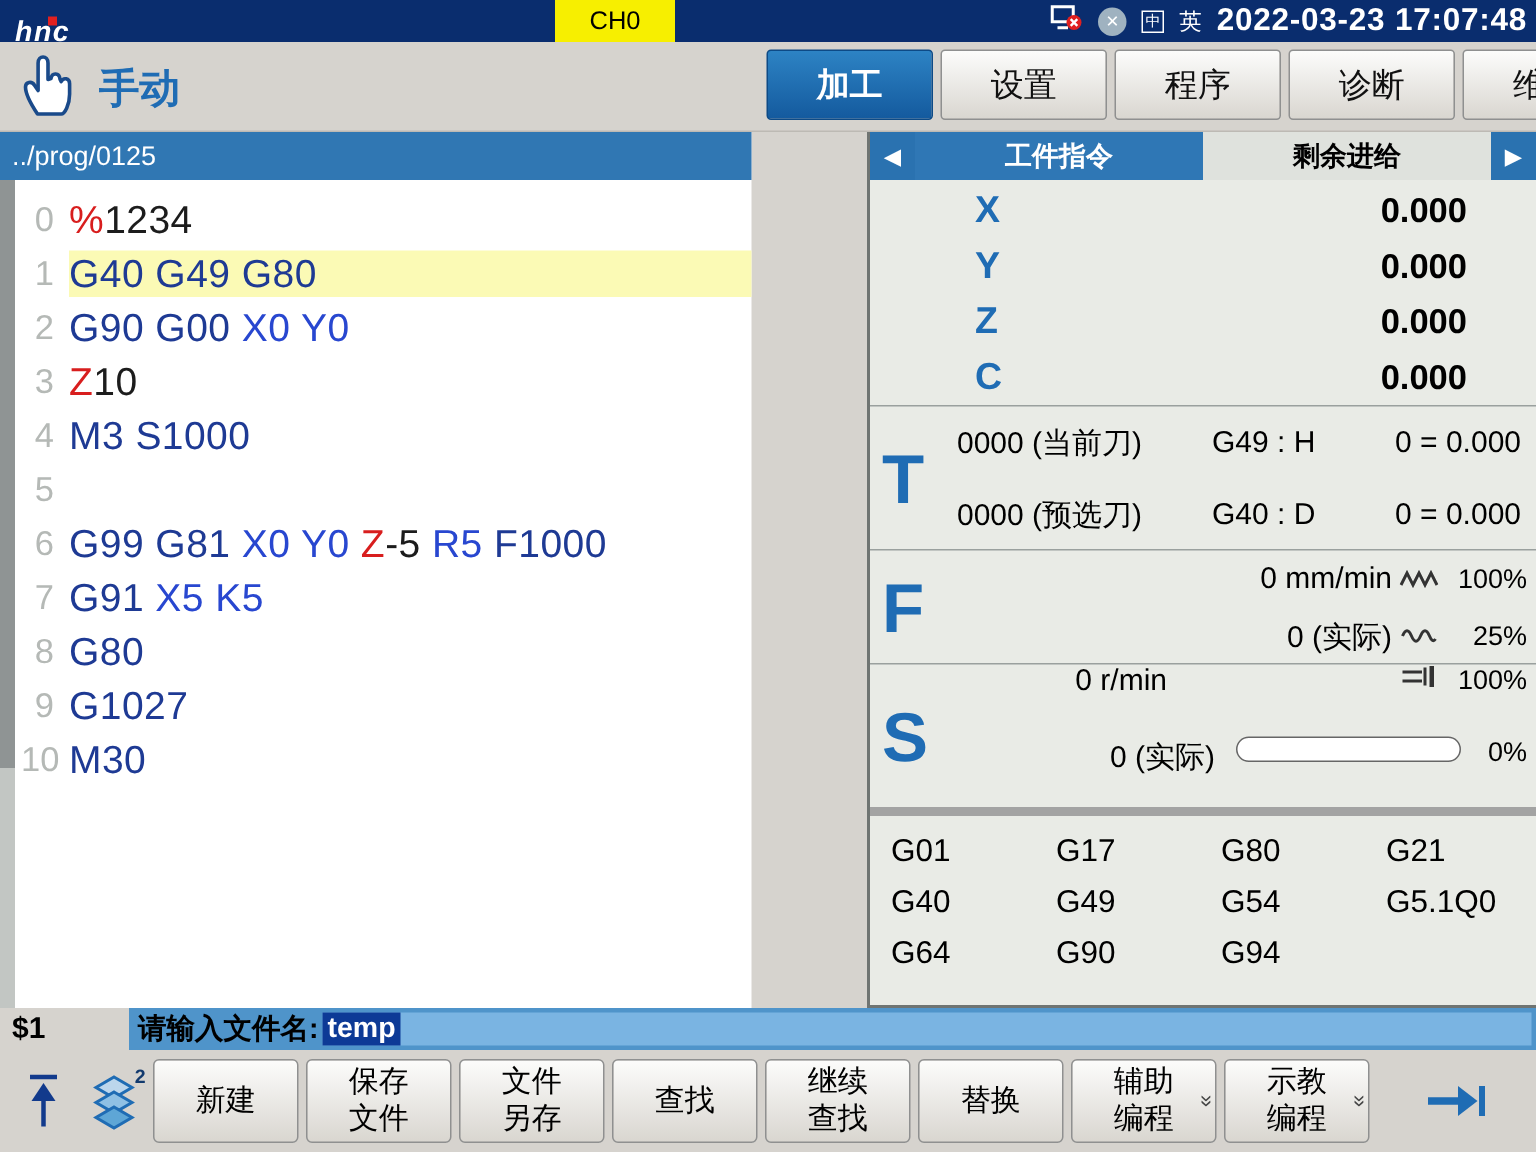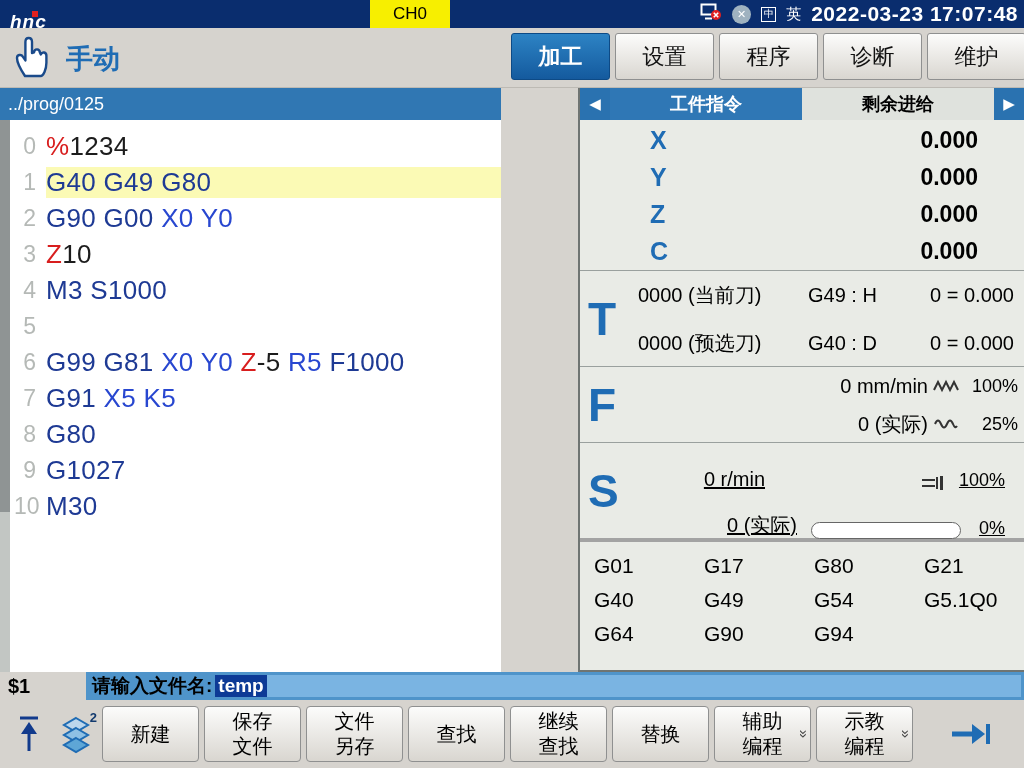--- a/index.html
+++ b/index.html
@@ -16,21 +16,21 @@
   .close-circle { width:19px; height:19px; border-radius:50%; background:#9fb2c0; color:#fff; font-size:11px; font-weight:bold; display:flex; align-items:center; justify-content:center; }
   .lang-box { width:15px; height:15px; border:1px solid #fff; color:#fff; font-size:10px; display:flex; align-items:center; justify-content:center; }
   .lang-text { font-size:15px; }
   .datetime { font-size:21px; font-weight:bold; letter-spacing:0.5px; }
 
   
   .navbar { position:absolute; top:28px; left:0; right:0; height:60px; background:#d6d3ce; border-bottom:1px solid #bdbab4; }
   .hand { position:absolute; left:12px; top:6px; }
   .mode { position:absolute; left:66px; top:13px; font-size:27px; font-weight:bold; color:#1f6cb4; }
   .tabs { position:absolute; left:511px; top:5px; display:flex; gap:5px; }
-  .tab { width:99px; height:47px; display:flex; align-items:center; justify-content:center; font-size:22px; color:#111;
+  .tab { width:111px; height:47px; display:flex; align-items:center; justify-content:center; font-size:22px; color:#111;
          background:linear-gradient(#fcfcfb,#d9d6d0); border:1px solid #8f9090; border-radius:3px;font-family:Liberation Mono, monospace; }
   .tab.active { background:linear-gradient(#2d83c4,#145a9e); color:#fff; border-color:#0d4a86; font-weight:bold; }
 
   
   .editor { position:absolute; top:88px; left:0; width:501px; height:584px; background:#fff; }
   .ed-header { height:32px; background:#3077b3; color:#fff; display:flex; align-items:center; font-size:18px; padding:0 16px 0 8px; }
   .ed-right { margin-left:auto; display:flex; gap:16px; align-items:center; }
   .ed-right .bold { font-weight:bold; }
   .ed-body { position:relative; height:552px; padding:8px 0 0 14px; }
   .scrollbar { position:absolute; left:0; top:0; bottom:0; width:10px; background:#c2c6c3; }
@@ -56,26 +56,26 @@
   .sect { position:relative; padding-left:58px; border-top:1px solid #9aa09e; flex:none; }
   .sect .big { position:absolute; left:8px; top:50%; transform:translateY(-50%); font-size:46px; font-weight:bold; color:#1f6cb4; }
   .sect.tool { height:96px; }
   .trow { display:flex; height:48px; align-items:center; font-size:20px; color:#000; }
   .t-left { width:170px; } .t-mid { width:116px; } .t-right { flex:1; text-align:right; padding-right:10px; }
   .sect.feed { height:76px; }
   .frow { display:flex; height:38px; align-items:center; justify-content:flex-end; font-size:20px; padding-right:6px; color:#000; }
   .ficon { width:36px; display:flex; justify-content:center; }
   .fpct { width:54px; text-align:right; font-size:18px; }
   .sect.spindle { height:96px; }
-  .srow { display:flex; height:48px; align-items:flex-end; font-size:20px; padding-right:19px; color:#000;text-decoration:underline; }
+  .srow { display:flex; height:48px; align-items:flex-start; font-size:20px; padding-right:6px; color:#000; }
   .srow1 .stext { flex:1; text-align:right; padding-right:150px; }
   .srow2 .stext { flex:1; text-align:right; padding-right:14px; }
   .sbar { width:150px; height:17px; background:#fff; border:1px solid #666; border-radius:9px; margin-right:4px; }
   .spct { width:40px; text-align:right; font-size:18px; }
-  .ggrid { flex:1; border-top:4px solid #a3a3a3; display:grid; grid-template-columns:110px 110px 110px 1fr;
+  .ggrid { flex:1; border-top:6px solid #a3a3a3; display:grid; grid-template-columns:110px 110px 110px 1fr;
            align-content:start; row-gap:4px; padding:12px 0 0 14px; font-size:21px; color:#000; }
   .gcell { height:30px; }
 
   
   .cmdbar { position:absolute; top:672px; left:0; right:0; height:28px; background:#d6d3ce; display:flex; align-items:center; }
   .cmd-ch { width:74px; padding-left:8px; font-size:20px; font-weight:bold; color:#000; flex:none; }
   .cmd-strip { flex:1; height:28px; background:#4f94ca; display:flex; align-items:center; padding-left:6px;margin-left:12px; }
   .cmd-prompt { font-size:19px; font-weight:bold; color:#000; flex:none; }
   .cmd-input { flex:1; height:22px; margin:0 3px; background:#7ab4e2; display:flex; align-items:center; }
   .cmd-value { background:#0d3a96; color:#fff; font-size:19px; font-weight:bold; padding:0 3px; }

